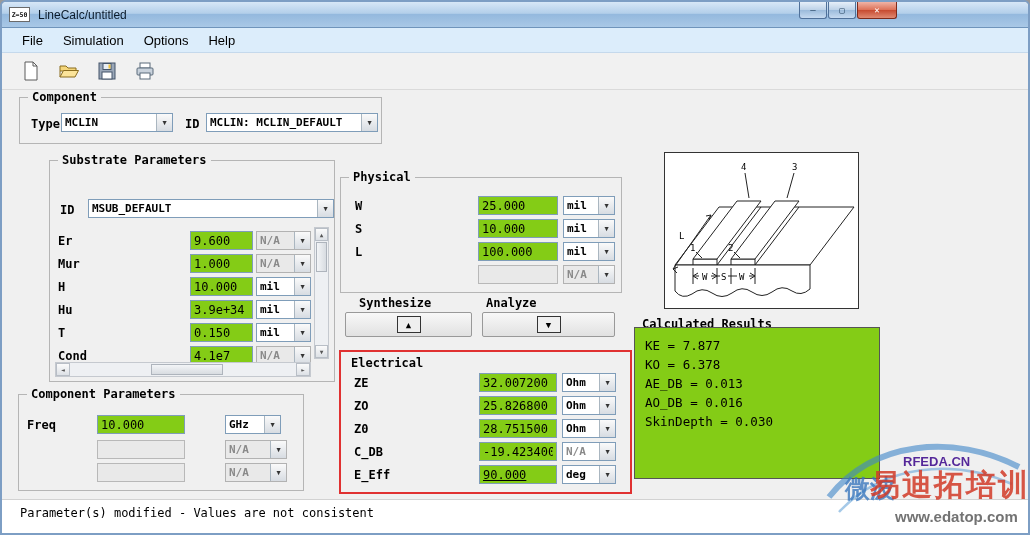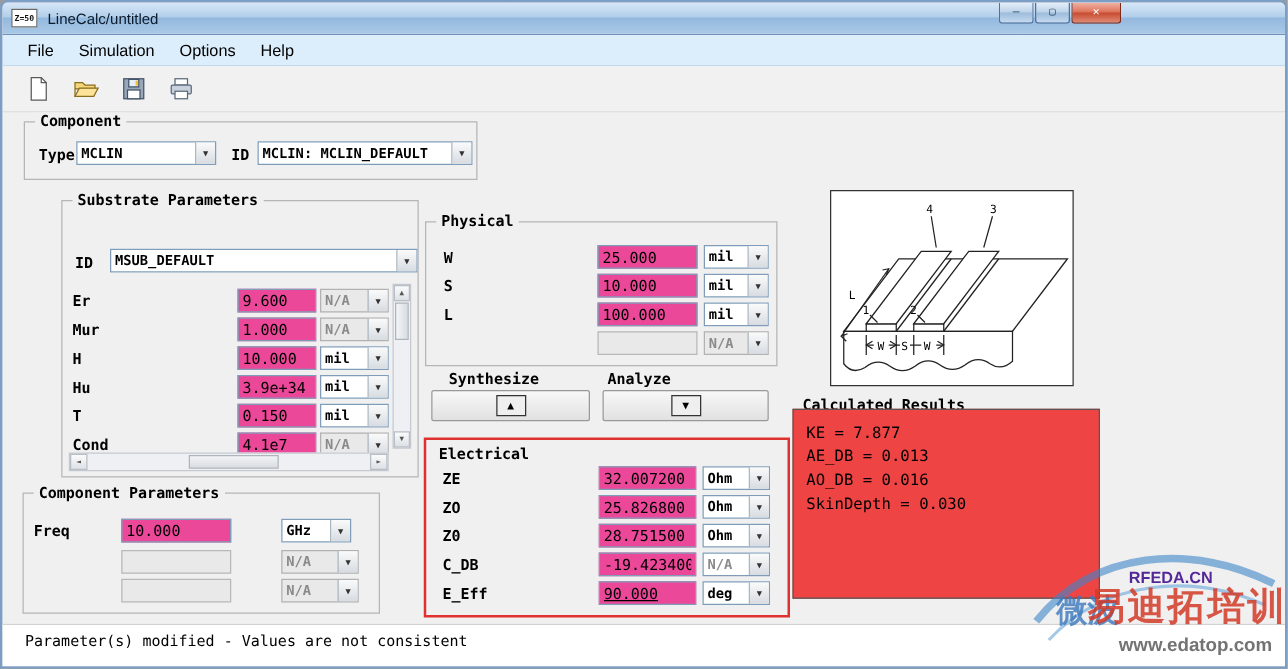--- a/index.html
+++ b/index.html
@@ -53,21 +53,21 @@
   
   .main { position:absolute; left:0; top:88px; right:0; bottom:0; background:#f0f0f0; }
   .group { position:absolute; border:1px solid #b5b5b5; }
   .glabel {
     position:absolute; top:-8px; left:8px; background:#f0f0f0; padding:0 4px;
     font-weight:bold; font-size:12px; white-space:nowrap;
   }
   .flabel { position:absolute; font-weight:bold; font-size:12px; white-space:nowrap; }
   .row { position:absolute; left:0; right:0; height:20px; }
   .tinput {
-    position:absolute; height:19px; border:1px solid #7f9db9; background:#ec4899;
+    position:absolute; height:19px; border:1px solid #7f9db9; background:#84cc16;
     font-family:"DejaVu Sans Mono",monospace; font-size:12px; padding:1px 3px; outline:none;
   }
   .tinput.disabled { background:#e9e9e9; border-color:#b8b8b8; }
   .combo {
     position:absolute; height:19px; background:#fff; border:1px solid #7f9db9;
     display:flex; align-items:stretch; cursor:default;
   }
   .combo-text {
     flex:1; padding:2px 3px; font-size:11px; font-weight:bold;
     white-space:nowrap; overflow:hidden;
@@ -108,21 +108,21 @@
     display:flex; align-items:center; justify-content:center; cursor:default;
   }
   .arrowbox {
     width:24px; height:17px; border:1px solid #333; background:#efefef;
     display:flex; align-items:center; justify-content:center; font-size:9px; color:#000;
   }
   
   .red-group { border:2px solid #e03131; }
   
   .results-box {
-    position:absolute; background:#ef4444; border:1px solid #555;
+    position:absolute; background:#84cc16; border:1px solid #555;
     padding:8px 10px; font-size:12.5px; line-height:19px;
   }
   
   .diagram { position:absolute; background:#fff; border:1px solid #333; }
   
   .statusbar {
     position:absolute; left:0; right:0; top:409px; bottom:0;
     background:#fff; border-top:1px solid #d2d2d2; padding:6px 0 0 18px;
     font-size:12px;
   }
@@ -480,20 +480,21 @@
           <text x="127" y="17">3</text>
           <text x="25" y="98">1</text>
           <text x="63" y="98">2</text>
         </g>
       </svg>
     </div>
 
     <span class="flabel" style="left:640px; top:227px;">Calculated Results</span>
     <div class="results-box" style="left:632px; top:237px; width:246px; height:152px;">
       <div>KE = 7.877</div>
+      <div>KO = 6.378</div>
       <div>AE_DB = 0.013</div>
       <div>AO_DB = 0.016</div>
       <div>SkinDepth = 0.030</div>
     </div>
 
     <div class="statusbar">
       <span>Parameter(s) modified - Values are not consistent</span>
     </div>
   </div>
 

